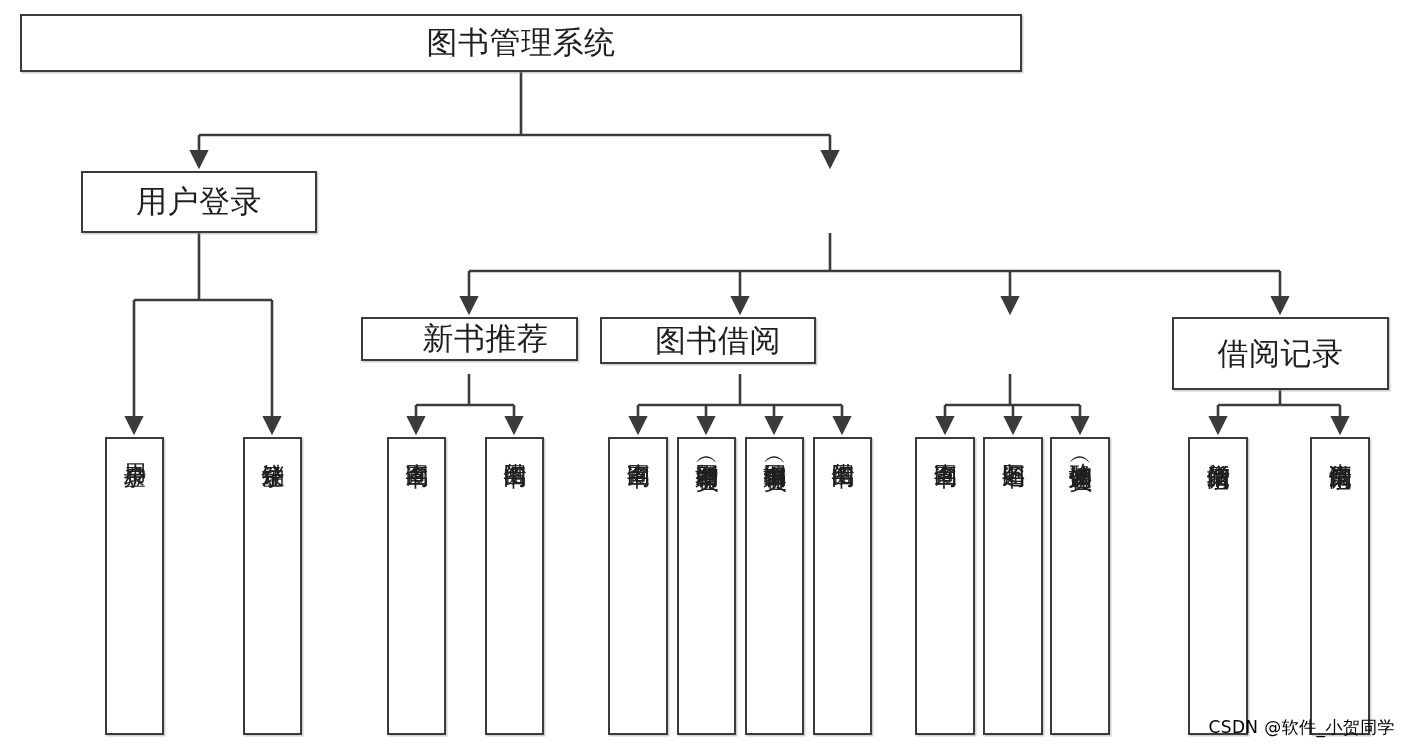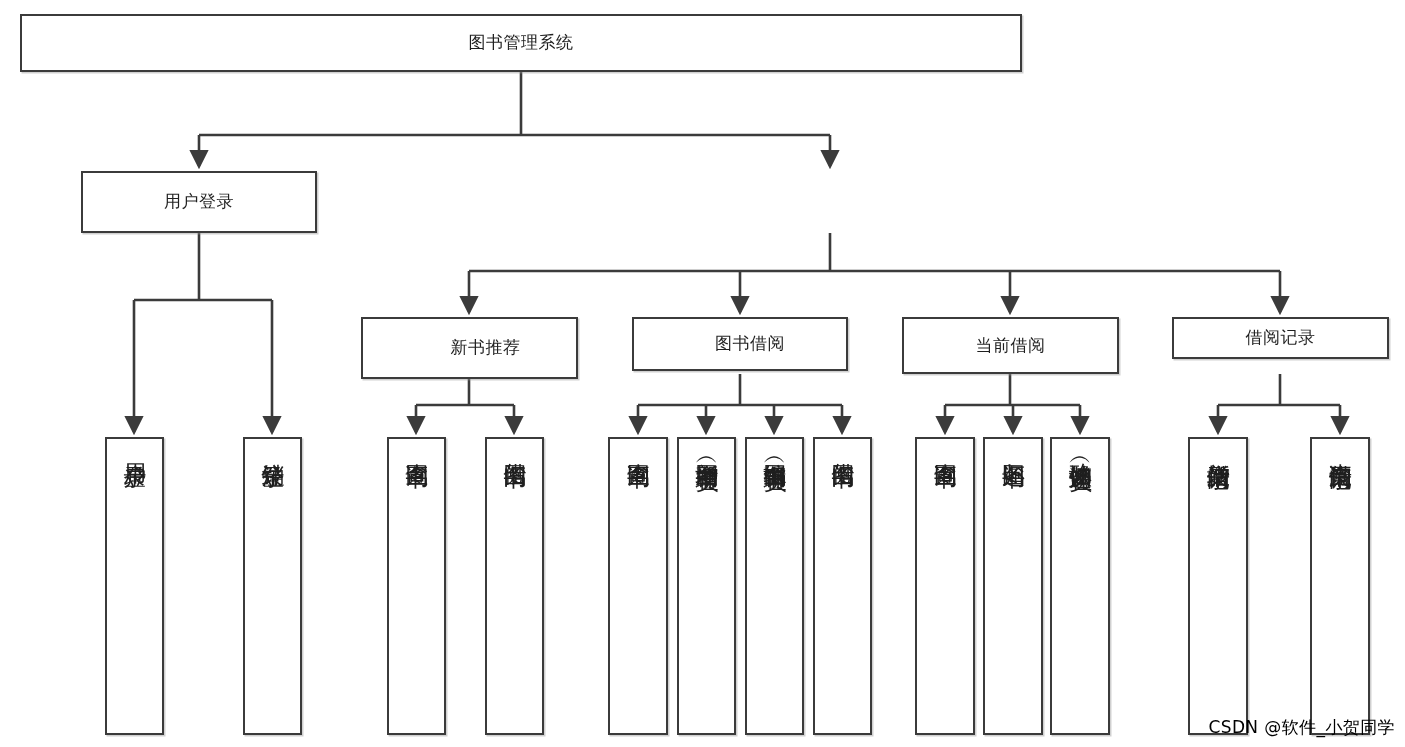--- a/index.html
+++ b/index.html
@@ -30,21 +30,21 @@
     box-sizing: border-box;
     border: 2.5px solid #3b3b3b;
     background: #ffffff;
     display: flex;
     align-items: center;
     justify-content: center;
     box-shadow: 1.5px 1.5px 0 rgba(150,150,150,0.45);
   }
   .node .label {
     color: #1f1f1f;
-    font-size: 17px;
+    font-size: 31px;
     line-height: 1.02;
     letter-spacing: 0.5px;
     white-space: nowrap;
   }
   
   .node.horiz .label {
     writing-mode: horizontal-tb;
   }
   
   .node.vert {
@@ -126,30 +126,27 @@
   </svg>
 
   <div class="node horiz" style="left:20px; top:14px; width:1002px; height:58px;">
     <span class="label">图书管理系统</span>
   </div>
 
   <div class="node horiz" style="left:81px; top:171px; width:236px; height:62px;">
     <span class="label">用户登录</span>
   </div>
 
-  <div class="node horiz" style="left:361px; top:317px; width:217px; height:62px;padding-left:32px;">
+  <div class="node horiz" style="left:361px; top:317px; width:217px; height:44px;padding-left:32px;">
     <span class="label">新书推荐</span>
   </div>
-  <div class="node horiz" style="left:632px; top:317px; width:216px; height:54px;padding-left:20px;">
+  <div class="node horiz" style="left:600px; top:317px; width:216px; height:47px;padding-left:20px;">
     <span class="label">图书借阅</span>
   </div>
-  <div class="node horiz" style="left:902px; top:317px; width:217px; height:57px;">
-    <span class="label">当前借阅</span>
-  </div>
-  <div class="node horiz" style="left:1172px; top:317px; width:217px; height:42px;">
+  <div class="node horiz" style="left:1172px; top:317px; width:217px; height:73px;">
     <span class="label">借阅记录</span>
   </div>
 
   <div class="node vert" style="left:105px; top:437px; width:59px; height:298px;">
     <span class="label">用户登录</span>
   </div>
   <div class="node vert" style="left:243px; top:437px; width:59px; height:298px;">
     <span class="label">注销登录</span>
   </div>
 

